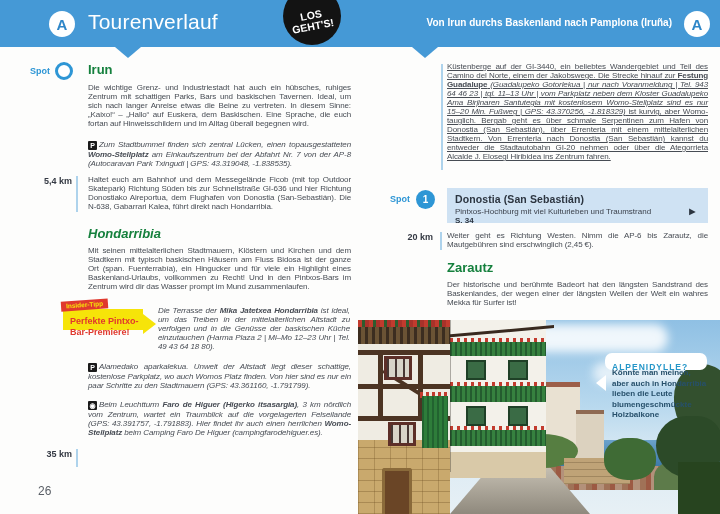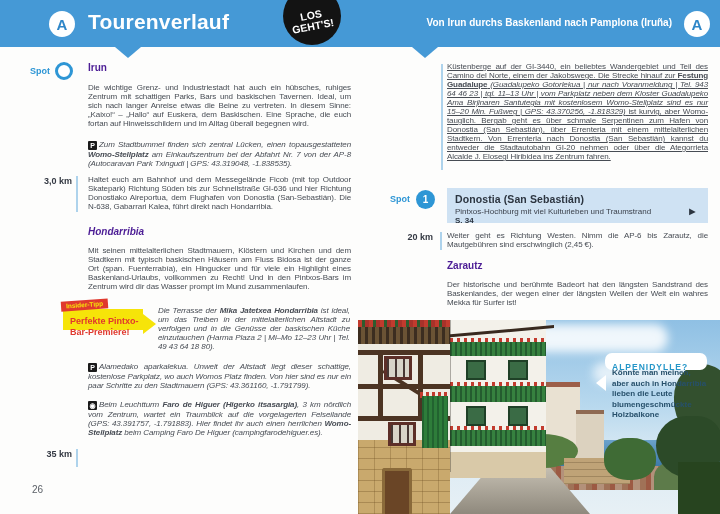--- a/index.html
+++ b/index.html
@@ -9,44 +9,44 @@
     background:#fdfdfc; overflow:hidden;
     font-family:"Liberation Sans", sans-serif; color:#474c54;
   }
   
   .hdr { position:absolute; left:0; top:0; width:720px; height:47px; background:#4599d6; }
   .hdr-logo { position:absolute; top:11px; width:26px; height:26px; border-radius:50%;
     background:#fff; display:flex; align-items:center; justify-content:center;
     color:#2e86c8; font-weight:bold; font-size:15px; }
   .hdr-logo-l { left:49px; }
   .hdr-logo-r { left:684px; }
-  .hdr-title { position:absolute; left:88px; top:10px; color:#fff; font-size:21px; font-weight:bold; letter-spacing:.2px; }
+  .hdr-title { position:absolute; left:88px; top:10px; color:#fff; font-size:21px; font-weight:normal; letter-spacing:.2px; }
   .hdr-route { position:absolute; right:48px; top:17px; color:#fff; font-size:10px; font-weight:bold; }
   .tail { position:absolute; top:47px; width:0; height:0;
     border-left:13px solid transparent; border-right:13px solid transparent; border-top:11px solid #4599d6; }
   .tail-l { left:115px; } .tail-r { left:412px; }
   .badge { position:absolute; left:283px; top:-13px; width:58px; height:58px; border-radius:50%;
     background:#131313; display:flex; align-items:center; justify-content:center; }
   .badge-inner { transform:rotate(-11deg); text-align:center; color:#fff; font-weight:bold;
     font-size:10.5px; line-height:11px; margin-top:10px; }
   .badge-inner span { display:block; }
   
   .body { position:absolute; font-size:8px; line-height:9px; text-align:justify; letter-spacing:-0.1px; }
   .it { font-style:italic; }
-  .h-blue { position:absolute; color:#4c1d95; font-weight:bold; font-size:10px; }
+  .h-blue { position:absolute; color:#15803d; font-weight:bold; font-size:13px; }
   .spot-lbl { position:absolute; color:#2e96d5; font-weight:bold; font-size:9px; }
   .km { position:absolute; width:34px; text-align:right; font-weight:bold; font-size:9px; color:#343943; }
   .kline { position:absolute; width:2px; background:#aed3ec; }
   .ring { position:absolute; width:18px; height:18px; border:3.5px solid #2e96d5; border-radius:50%; background:#fff; }
   .dot { position:absolute; width:19px; height:19px; border-radius:50%; background:#2e96d5;
     color:#fff; font-weight:bold; font-size:10px; display:flex; align-items:center; justify-content:center; }
   .picon { display:inline-block; width:9px; height:9px; background:#1a1a1a; color:#fff;
     font-style:normal; font-weight:bold; font-size:7px; line-height:9px; text-align:center;
     border-radius:1px; margin-right:2px; vertical-align:-1px; }
-  .pagenum { position:absolute; left:32px; top:484px; font-size:10px; color:#5a5f66; }
+  .pagenum { position:absolute; left:38px; top:484px; font-size:12px; color:#5a5f66; }
   
   .tip-tag { position:absolute; left:61px; top:300px; background:#e0392e; color:#f6e409;
     font-size:6.5px; font-weight:bold; padding:1px 5px 2px; transform:rotate(-4deg); z-index:3; }
   .tip-box { position:absolute; left:63px; top:309px; width:80px; height:21px; background:#f6e409;
     color:#e0392e; font-weight:bold; font-size:9px; line-height:10.5px; padding:7px 0 0 7px; z-index:2; }
   .tip-arrow { position:absolute; left:143px; top:314px; width:0; height:0; z-index:2;
     border-top:10px solid transparent; border-bottom:10px solid transparent; border-left:13px solid #f6e409; }
   
   .spotbox { position:absolute; left:447px; top:188px; width:261px; height:35px;
     background:#cfe2f3; padding:5px 8px 0; }
@@ -167,21 +167,21 @@
   <div class="tail tail-r"></div>
 
   <div class="spot-lbl pos-spotlbl1">Spot</div>
   <div class="ring pos-ring"></div>
   <div class="h-blue pos-irun-t">Irun</div>
 
   <p class="body pos-p1">Die wichtige Grenz- und Industriestadt hat auch ein hübsches, ruhiges Zentrum mit schattigen Parks, Bars und baskischen Tavernen. Ideal, um sich nach langer Anreise etwas die Beine zu vertreten. In diesem Sinne: „Kaixo!“ – „Hallo“ auf Euskera, dem Baskischen. Eine Sprache, die euch fortan auf Hinweisschildern und im Alltag überall begegnen wird.</p>
 
   <p class="body it pos-park1"><span class="picon">P</span><span>Zum Stadtbummel finden sich zentral Lücken, einen topausgestatteten </span><b>Womo-Stellplatz</b><span> am Einkaufszentrum bei der Abfahrt Nr. 7 von der AP-8 (Autocaravan Park Txingudi | GPS: 43.319048, -1.838535).</span></p>
 
-  <div class="km pos-km1">3,0 km</div>
+  <div class="km pos-km1">5,4 km</div>
   <div class="kline pos-kl1"></div>
   <p class="body pos-leg1">Haltet euch am Bahnhof und dem Messegelände Ficob (mit top Outdoor Skatepark) Richtung Süden bis zur Schnellstraße GI-636 und hier Richtung Donostiako Aireportua, dem Flughafen von Donostia (San-Sebastián). Die N-638, Gabarrari Kalea, führt direkt nach Hondarribia.</p>
 
   <div class="h-blue pos-hond-t">Hondarribia</div>
   <p class="body pos-hp1">Mit seinen mittelalterlichen Stadtmauern, Klöstern und Kirchen und dem Stadtkern mit typisch baskischen Häusern am Fluss Bidosa ist der ganze Ort (span. Fuenterrabía), ein Hingucker und für viele ein Highlight eines Baskenland-Urlaubs, vollkommen zu Recht! Und in den Pintxos-Bars im Zentrum wird dir das Wasser prompt im Mund zusammenlaufen.</p>
 
   <div class="tip-tag">Insider-Tipp</div>
   <div class="tip-box">
     <span>Perfekte Pintxo-</span><br>
     <span>Bar-Premiere!</span>

